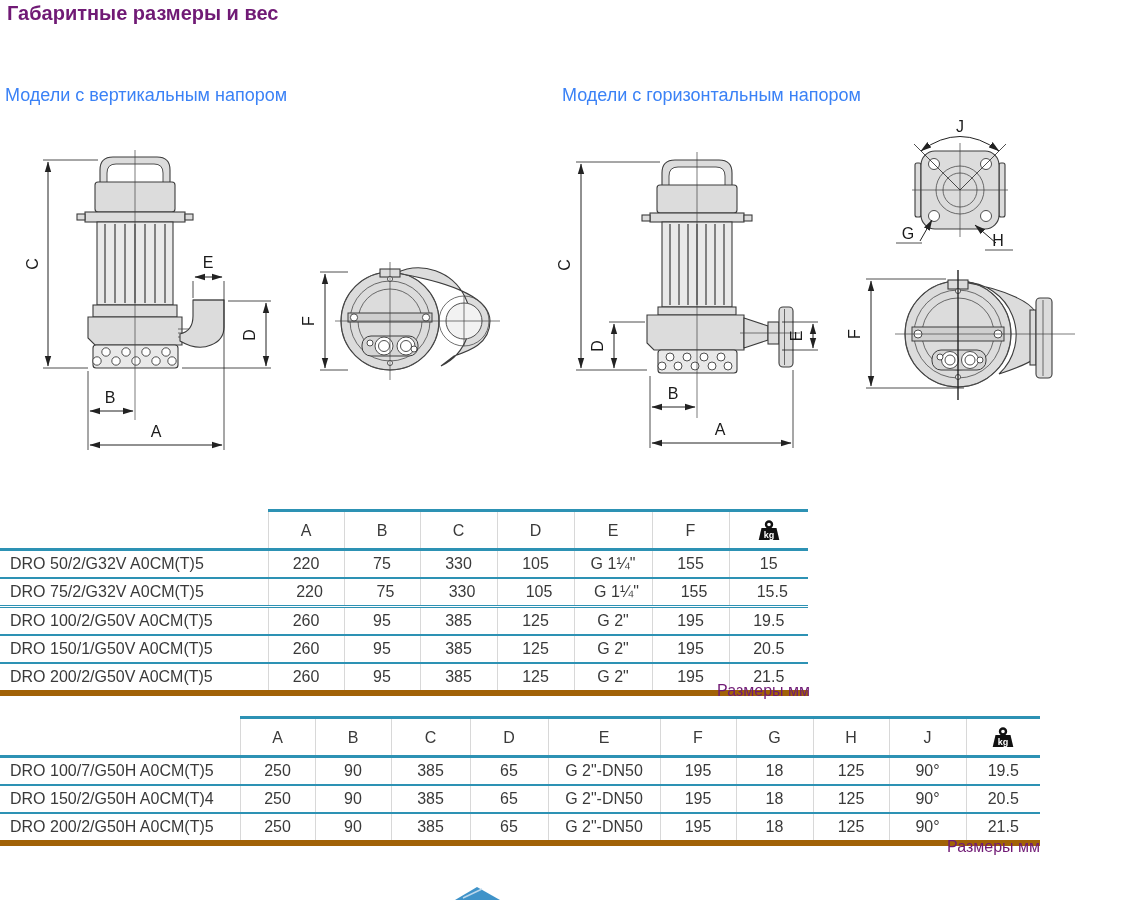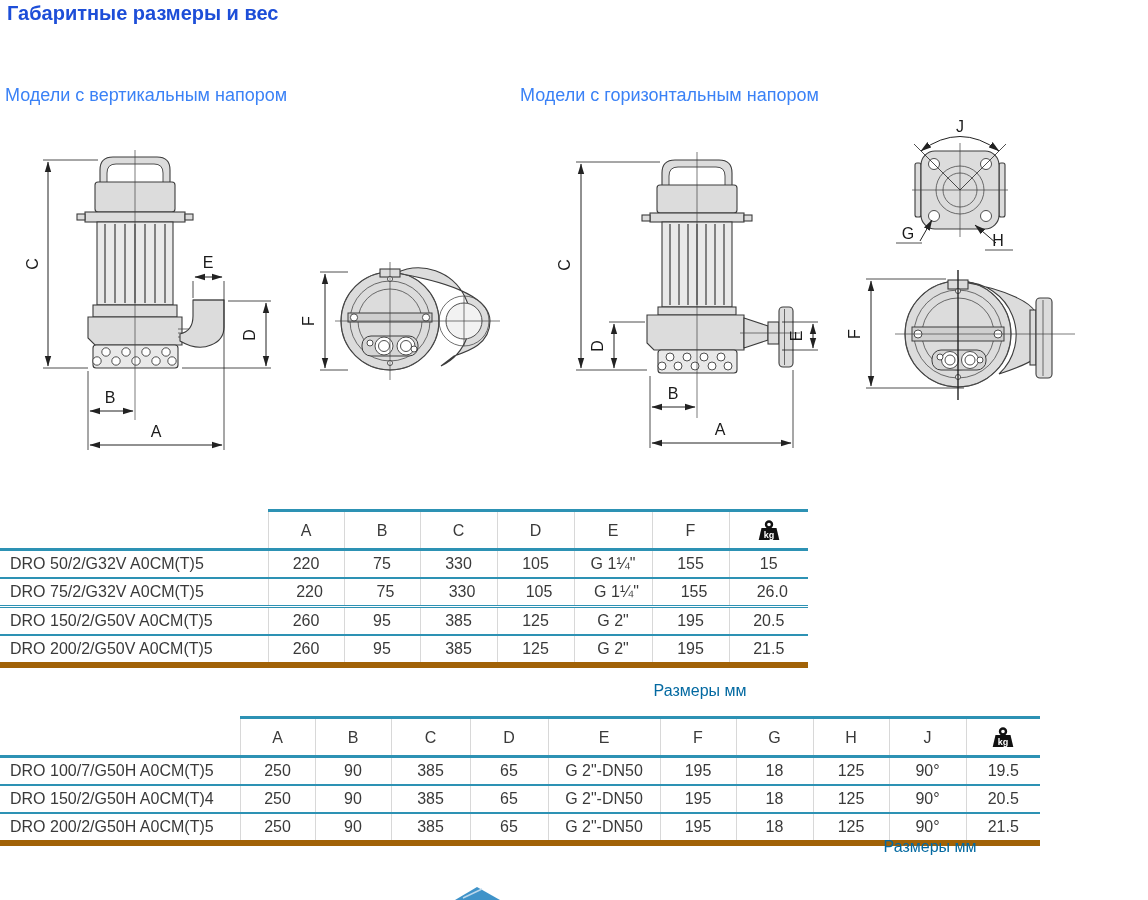--- a/index.html
+++ b/index.html
@@ -1,24 +1,24 @@
 <!DOCTYPE html>
 <html><head>
 <meta charset="utf-8">
 <style>
   html,body{margin:0;padding:0;background:#fff;}
   .page{
     position:relative;width:1148px;height:900px;background:#fff;overflow:hidden;
     font-family:"Liberation Sans",sans-serif;color:#3b3b3b;
   }
   .page-title{
-    position:absolute;left:7px;top:2px;font-size:20px;font-weight:bold;color:#1d4ed8;
+    position:absolute;left:7px;top:2px;font-size:20px;font-weight:bold;color:#701a75;
   }
   .section-title{position:absolute;top:85px;font-size:18px;color:#3b82f6;}
-  #sec-vert{left:5px;} #sec-horz{left:520px;}
+  #sec-vert{left:5px;} #sec-horz{left:562px;}
 
   svg{position:absolute;overflow:visible;}
   .part{fill:#dcdcdc;stroke:#3c3c3c;stroke-width:1.1;}
   .part2{fill:#e9e9e9;stroke:#3c3c3c;stroke-width:1.1;}
   .bar{fill:#cfcfcf;stroke:#3c3c3c;stroke-width:1;}
   .inner{fill:none;stroke:#4a4a4a;stroke-width:0.8;}
   .hole{fill:#fff;stroke:#3c3c3c;stroke-width:0.9;}
   .rib{stroke:#555;stroke-width:1.4;}
   .dim{stroke:#222;stroke-width:1;fill:none;marker-start:url(#arw);marker-end:url(#arw);}
   .ext{stroke:#222;stroke-width:0.8;fill:none;}
@@ -34,21 +34,21 @@
   .dimtable th{font-weight:normal;height:31px;vertical-align:middle;padding:3px 2px 2px 2px;}
   .dimtable td{height:24px;padding:1px 3px;text-align:center;}
   .dimtable td.mcol{text-align:left;padding-left:10px;margin-left:44px;}
   .dimtable thead th{border-bottom:3px solid #2d92b4;}
   .dimtable thead th.dcol{border-top:3px solid #2d92b4;text-align:center;}
   .dimtable tbody td{border-bottom:2px solid #2d92b4;}
   .dimtable tbody tr.group td{border-bottom:3px double #2d92b4;padding-left:10px;}
   .dimtable tbody tr:last-child td{border-bottom:6px solid #a16207;}
   .dimtable th + th, .dimtable td + td{border-left:1px solid #d8d8d8;}
   .kgicon{position:static;display:inline-block;vertical-align:middle;}
-  .units-note{position:absolute;font-size:16px;color:#0369a1;text-align:center;width:220px;}
+  .units-note{position:absolute;font-size:16px;color:#701a75;text-align:right;width:220px;}
   #note1{left:590px;top:682px;}
   #note2{left:820px;top:838px;}
 </style>
 </head>
 <body>
 
 <div class="page">
 
   <div class="page-title">Габаритные размеры и вес</div>
   <div class="section-title" id="sec-vert">Модели с вертикальным напором</div>
@@ -332,24 +332,34 @@
         <td>15</td>
       </tr>
       <tr class="group">
         <td class="mcol">DRO 75/2/G32V A0CM(T)5</td>
         <td>220</td>
         <td>75</td>
         <td>330</td>
         <td>105</td>
         <td>G 1¼"</td>
         <td>155</td>
-        <td>26.0</td>
-      </tr>
-      <tr>
-        <td class="mcol">DRO 150/2/G50V A0CM(T)5</td>
+        <td>15.5</td>
+      </tr>
+      <tr>
+        <td class="mcol">DRO 100/2/G50V A0CM(T)5</td>
+        <td>260</td>
+        <td>95</td>
+        <td>385</td>
+        <td>125</td>
+        <td>G 2"</td>
+        <td>195</td>
+        <td>19.5</td>
+      </tr>
+      <tr>
+        <td class="mcol">DRO 150/1/G50V A0CM(T)5</td>
         <td>260</td>
         <td>95</td>
         <td>385</td>
         <td>125</td>
         <td>G 2"</td>
         <td>195</td>
         <td>20.5</td>
       </tr>
       <tr>
         <td class="mcol">DRO 200/2/G50V A0CM(T)5</td>

